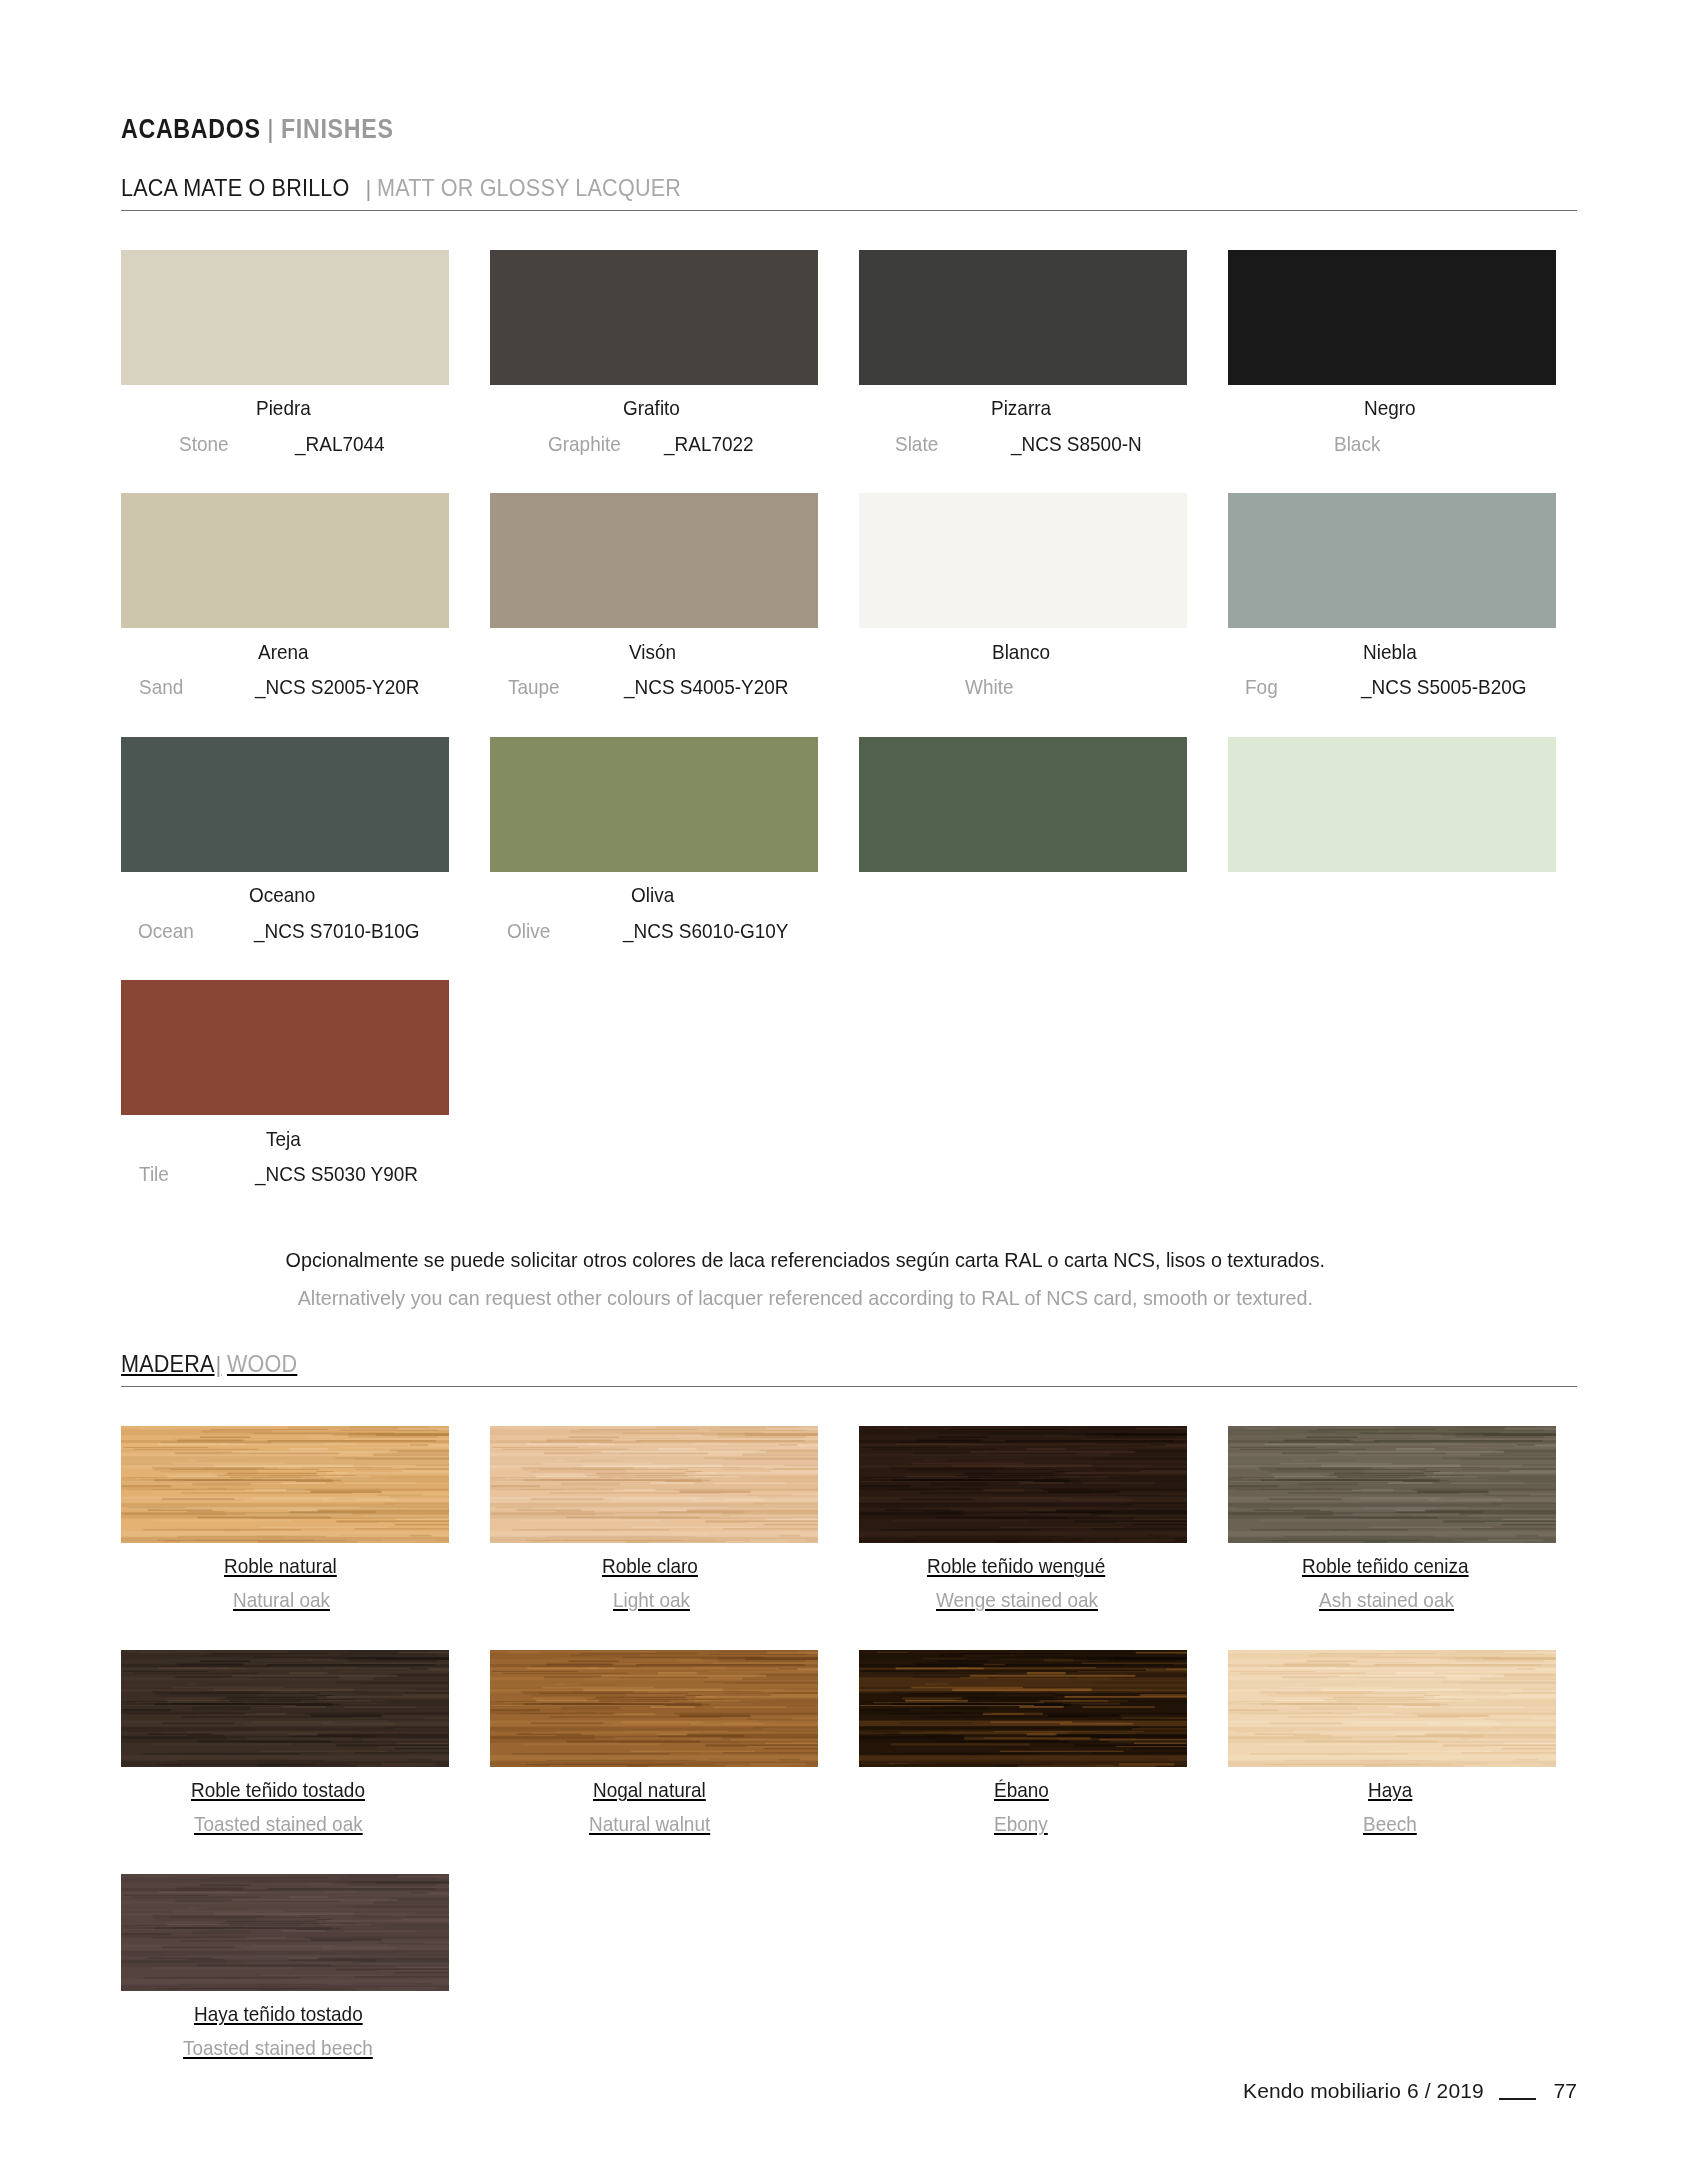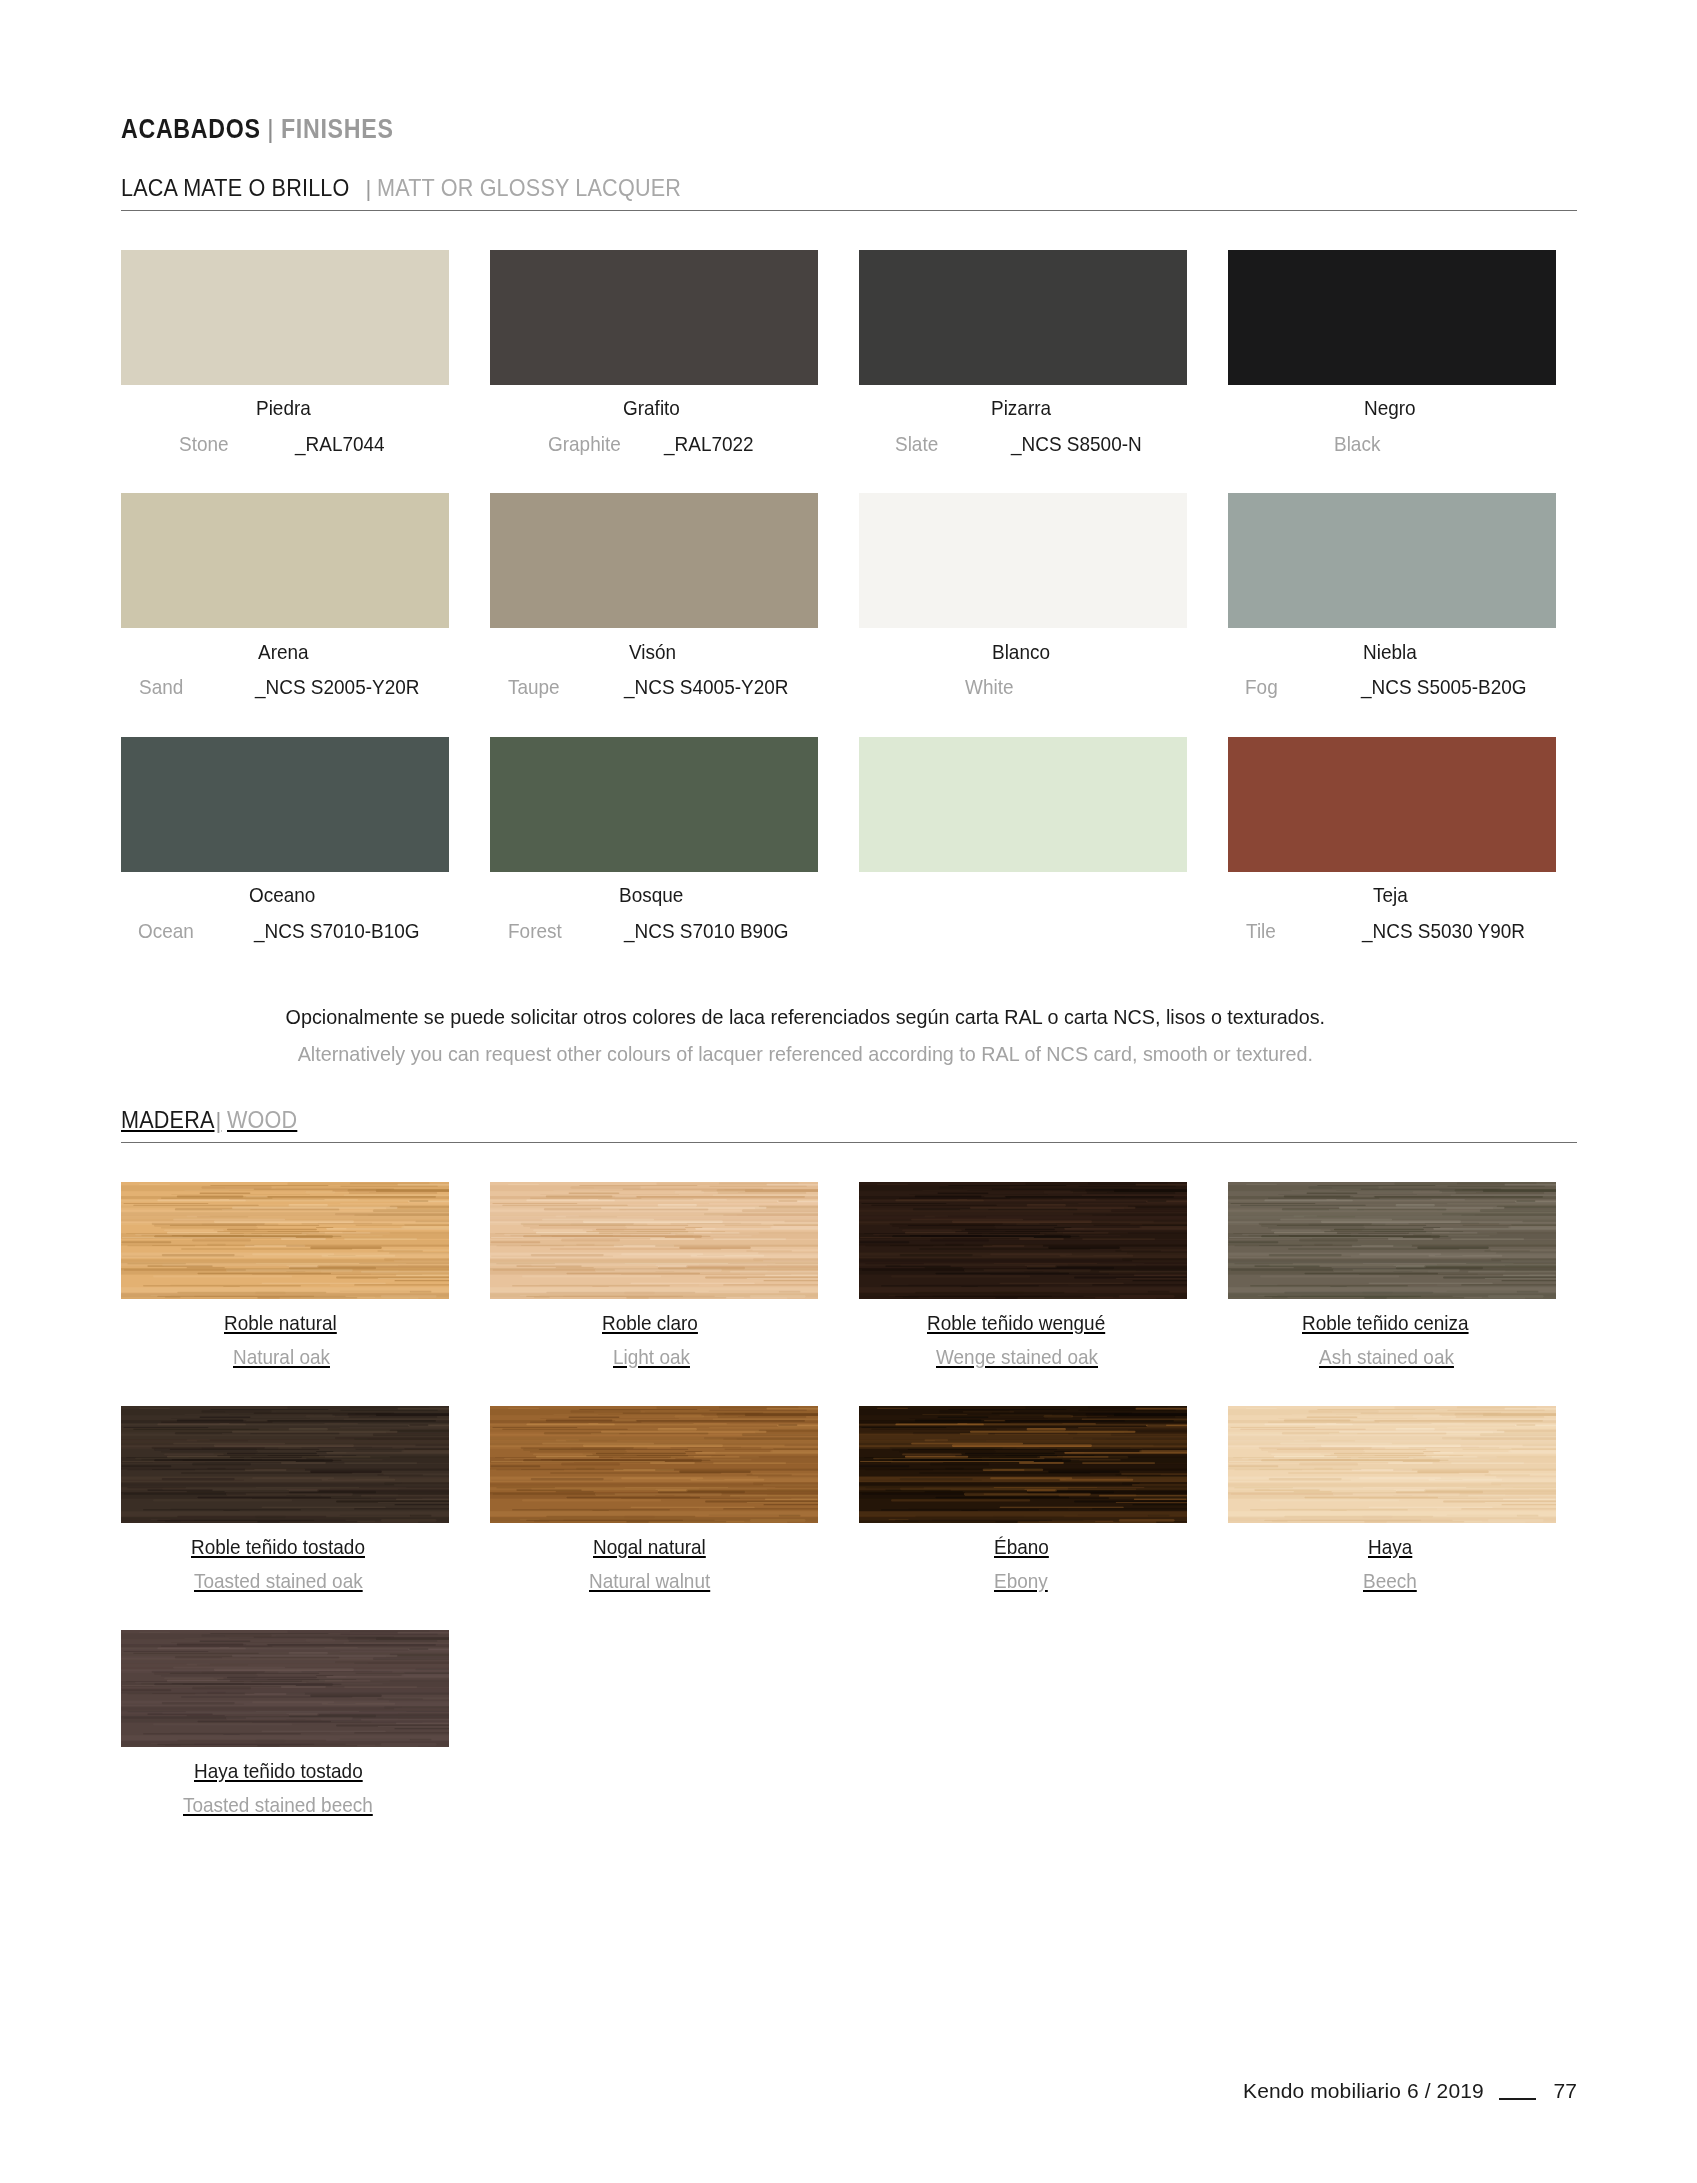--- a/index.html
+++ b/index.html
@@ -318,30 +318,33 @@
             <div class="label-row">
               <span class="name-es">Oceano</span>
             </div>
             <div class="label-row second">
               <span class="name-en">Ocean</span>
               <span class="code">_NCS S7010-B10G</span>
             </div>
           </div>
         </div>
         <div class="swatch-cell">
-          <div class="chip" style="background: rgb(82, 96, 78);"></div>
+          <div class="chip" style="background: rgb(130, 140, 96);"></div>
           <div class="labels">
             <div class="label-row">
-              <span class="name-es">Bosque</span>
+              <span class="name-es">Oliva</span>
             </div>
             <div class="label-row second">
-              <span class="name-en">Forest</span>
-              <span class="code">_NCS S7010 B90G</span>
-            </div>
-          </div>
+              <span class="name-en">Olive</span>
+              <span class="code">_NCS S6010-G10Y</span>
+            </div>
+          </div>
+        </div>
+        <div class="swatch-cell">
+          <div class="chip" style="background: rgb(82, 96, 78);"></div>
         </div>
         <div class="swatch-cell">
           <div class="chip" style="background: rgb(221, 233, 212);"></div>
         </div>
         <div class="swatch-cell">
           <div class="chip" style="background: rgb(138, 70, 53);"></div>
           <div class="labels">
             <div class="label-row">
               <span class="name-es">Teja</span>
             </div>

